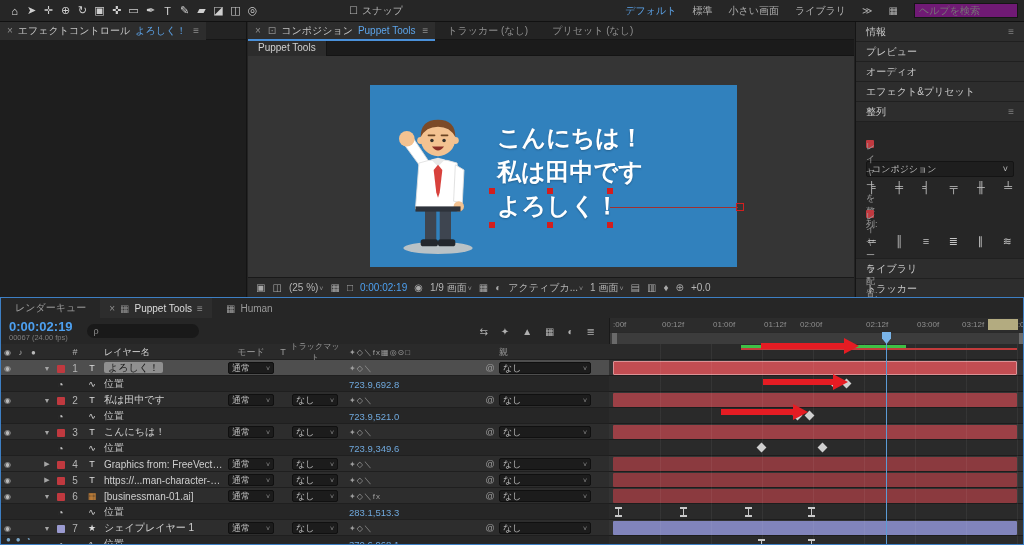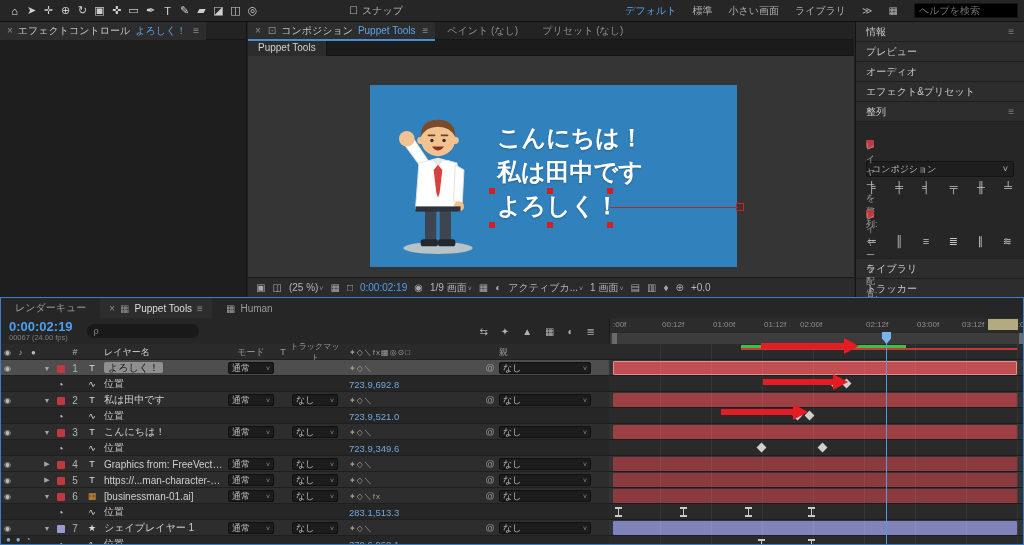--- a/index.html
+++ b/index.html
@@ -7,21 +7,21 @@
   font-family:"Liberation Sans","DejaVu Sans",sans-serif;color:#c3c3c3;font-size:11px}
 
 #topbar{position:absolute;left:0;top:0;width:1024px;height:22px;background:#262626;
   border-bottom:1px solid #111;display:flex;align-items:center;padding:0 6px}
 #topbar .tool{width:17px;text-align:center;color:#cfcfcf;font-size:11px;cursor:default}
 #topbar .tool.first{color:#e0e0e0}
 #snap{margin-left:88px;display:flex;align-items:center;gap:4px;color:#b5b5b5;font-size:10px}
 #workspaces{margin-left:auto;display:flex;align-items:center;gap:16px;font-size:10px}
 #workspaces .ws{color:#b0b0b0}
 #workspaces .ws.active{color:#5ca4ea}
-#help-search{background:#000000;border:1px solid #151515;color:#9a9a9a;font-size:10px;
+#help-search{background:#701a75;border:1px solid #151515;color:#9a9a9a;font-size:10px;
   width:104px;height:15px;padding:0 4px;outline:none}
 
 #main{position:absolute;left:0;top:22px;width:1024px;height:275px}
 .panel-tabbar{height:18px;background:#232323;display:flex;align-items:center;font-size:10px;border-bottom:1px solid #161616}
 .ptab{display:flex;align-items:center;gap:5px;height:18px;padding:0 7px;background:#2d2d2d;position:relative}
 .ptab .x{color:#8d8d8d}
 .ptab .mn{color:#8d8d8d;margin-left:2px}
 .ptab .blue{color:#5ca4ea}
 .ptab.underline:after{content:"";position:absolute;left:0;right:0;bottom:-1px;height:2px;background:#4a90d9}
 .ghost-tab{color:#8f8f8f;padding:0 12px}
@@ -171,21 +171,21 @@
 
   <div id="comp-panel">
     <div class="panel-tabbar">
       <div class="ptab underline">
         <span class="x">×</span>
         <span class="mn">⊡</span>
         <span>コンポジション</span>
         <span class="blue">Puppet Tools</span>
         <span class="mn">≡</span>
       </div>
-      <span class="ghost-tab">ペイント (なし)</span>
+      <span class="ghost-tab">トラッカー (なし)</span>
       <span class="ghost-tab">プリセット (なし)</span>
     </div>
     <div id="crumb">
       <span class="chip">Puppet Tools</span>
     </div>
     <div id="viewer">
       <div id="frame">
 
         <svg width="104" height="152" viewBox="0 0 120 170" style="position:absolute;left:16px;top:22px">
           <ellipse cx="60" cy="160" rx="40" ry="7" fill="#b9c2c6"></ellipse>

